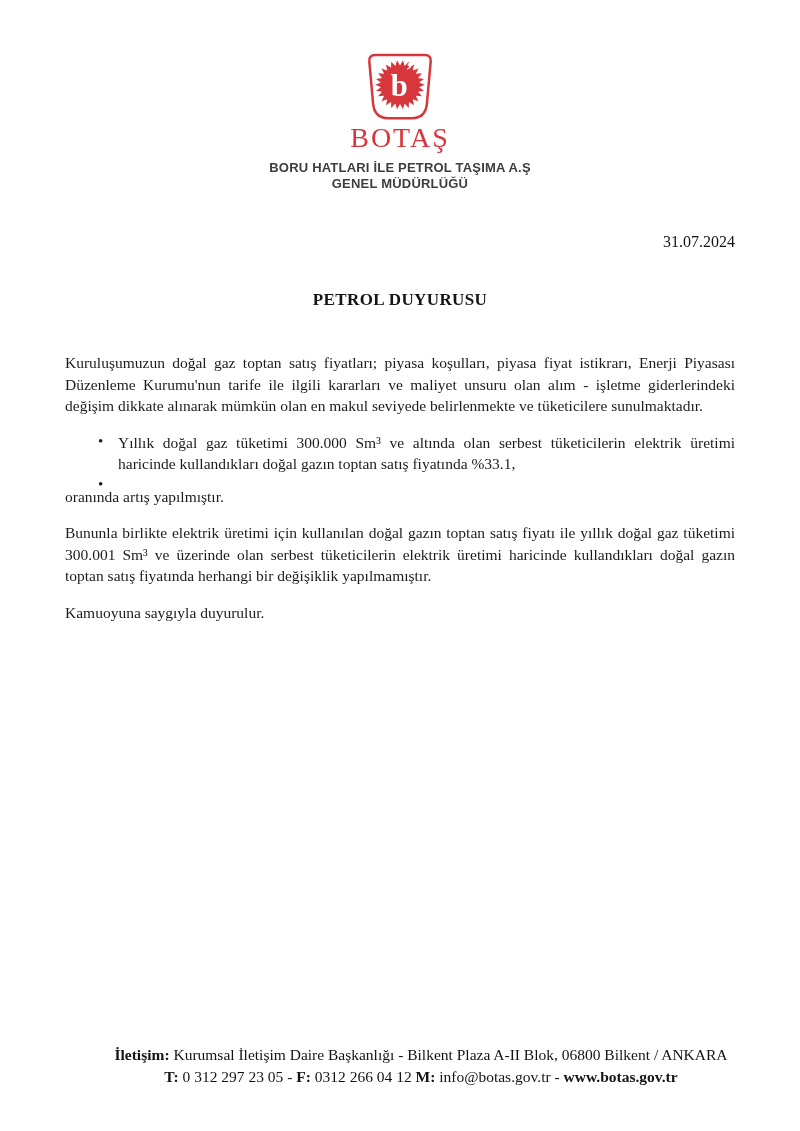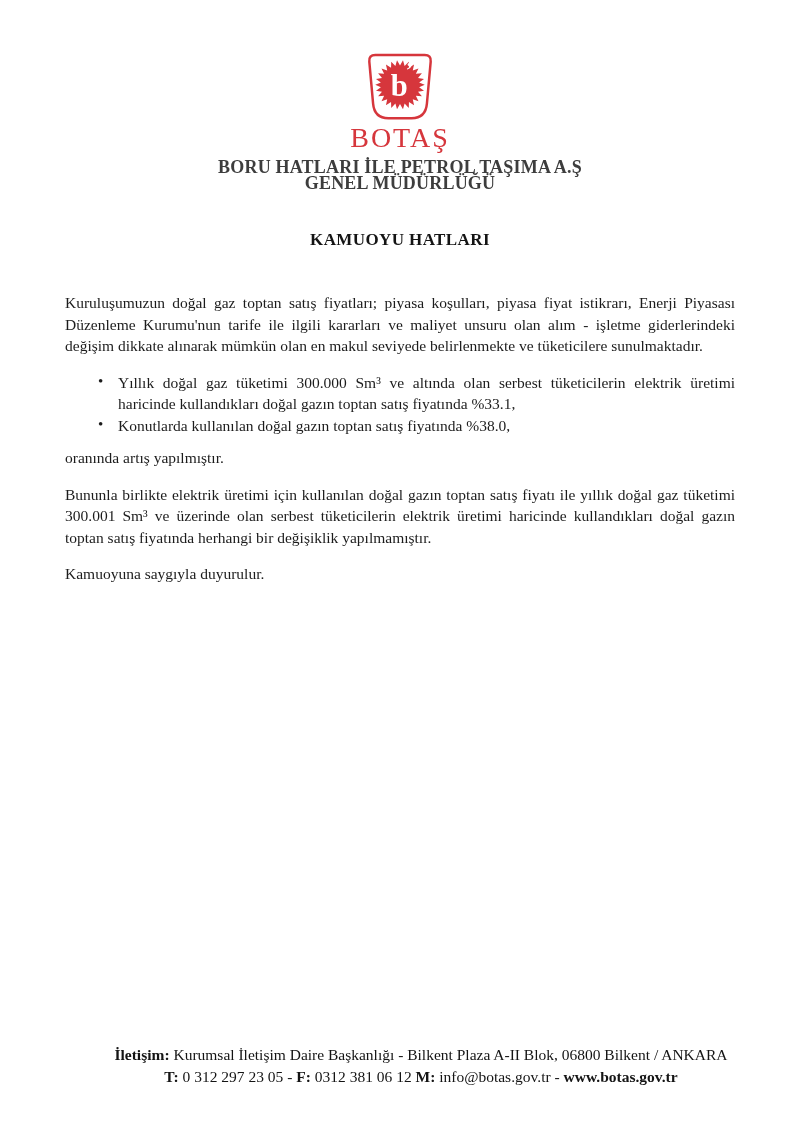--- a/index.html
+++ b/index.html
@@ -23,23 +23,23 @@
     font-family: "Liberation Serif", serif;
     font-weight: normal;
     font-size: 28px;
     letter-spacing: 2px;
     color: #d6363c;
     line-height: 30px;
     margin-top: 1px;
   }
   .org-name {
     margin-top: 7px;
-    font-family: Liberation Serif, serif;
+    font-family: Liberation Sans, sans-serif;
     font-weight: bold;
-    font-size: 18px;
+    font-size: 13px;
     line-height: 15.5px;
     letter-spacing: 0.2px;
     color: #3d3d3d;
     text-align: center;
   }
   
   .date-row {
     margin: 42px 65px 0;
     text-align: right;
     font-size: 16px;
@@ -96,53 +96,55 @@
       <text x="54" y="47" text-anchor="middle" dominant-baseline="central" font-family="Liberation Serif, serif" font-weight="bold" font-size="42" fill="#ffffff">b</text>
       <text x="68" y="34" text-anchor="middle" font-family="Liberation Serif, serif" font-weight="bold" font-size="30" fill="#ffffff">’</text>
     </svg>
     <div class="wordmark">BOTAŞ</div>
     <div class="org-name">
       <div>BORU HATLARI İLE PETROL TAŞIMA A.Ş</div>
       <div>GENEL MÜDÜRLÜĞÜ</div>
     </div>
   </header>
 
+  <div class="date-row">
+    <span>31.07.2024</span>
+  </div>
 
-  <h1 class="doc-title">KAMUOYU HATLARI</h1>
+  <h1 class="doc-title">PETROL DUYURUSU</h1>
 
   <section class="letter-body">
     <p>Kuruluşumuzun doğal gaz toptan satış fiyatları; piyasa koşulları, piyasa fiyat istikrarı, Enerji Piyasası Düzenleme Kurumu'nun tarife ile ilgili kararları ve maliyet unsuru olan alım - işletme giderlerindeki değişim dikkate alınarak mümkün olan en makul seviyede belirlenmekte ve tüketicilere sunulmaktadır.</p>
 
     <ul class="bullet-list">
       <li>
         <span class="bullet-marker">•</span>
         <span>Yıllık doğal gaz tüketimi 300.000 Sm³ ve altında olan serbest tüketicilerin elektrik üretimi haricinde kullandıkları doğal gazın toptan satış fiyatında %33.1,</span>
       </li>
       <li>
         <span class="bullet-marker">•</span>
-        <span>Konutlarda kullanılan doğal gazın toptan satış fiyatında %38.0,</span>
       </li>
     </ul>
 
     <p>oranında artış yapılmıştır.</p>
     <p>Bununla birlikte elektrik üretimi için kullanılan doğal gazın toptan satış fiyatı ile yıllık doğal gaz tüketimi 300.001 Sm³ ve üzerinde olan serbest tüketicilerin elektrik üretimi haricinde kullandıkları doğal gazın toptan satış fiyatında herhangi bir değişiklik yapılmamıştır.</p>
     <p>Kamuoyuna saygıyla duyurulur.</p>
   </section>
 
   <footer class="page-footer">
     <div>
       <span class="b">İletişim:</span>
       <span>Kurumsal İletişim Daire Başkanlığı - Bilkent Plaza A-II Blok, 06800 Bilkent / ANKARA</span>
     </div>
     <div>
       <span class="b">T:</span>
       <span>0 312 297 23 05</span>
       <span>-</span>
       <span class="b">F:</span>
-      <span>0312 381 06 12</span>
+      <span>0312 266 04 12</span>
       <span class="b">M:</span>
       <span>info@botas.gov.tr</span>
       <span>-</span>
       <span class="b">www.botas.gov.tr</span>
     </div>
   </footer>
 
 </div>
 
 </body></html>

